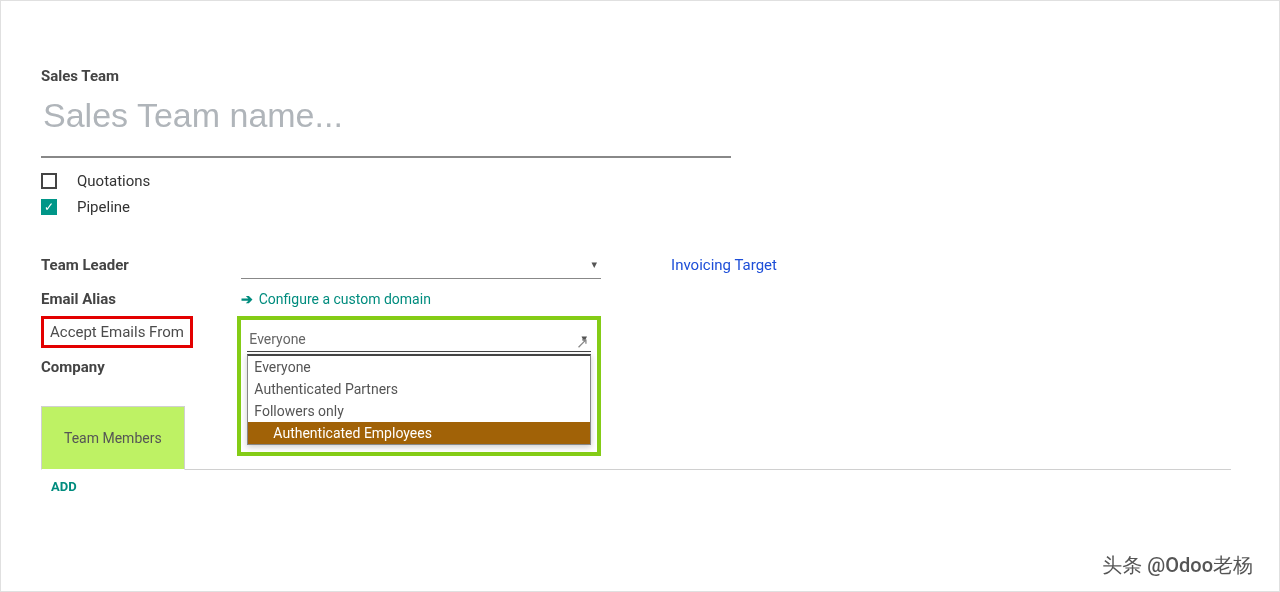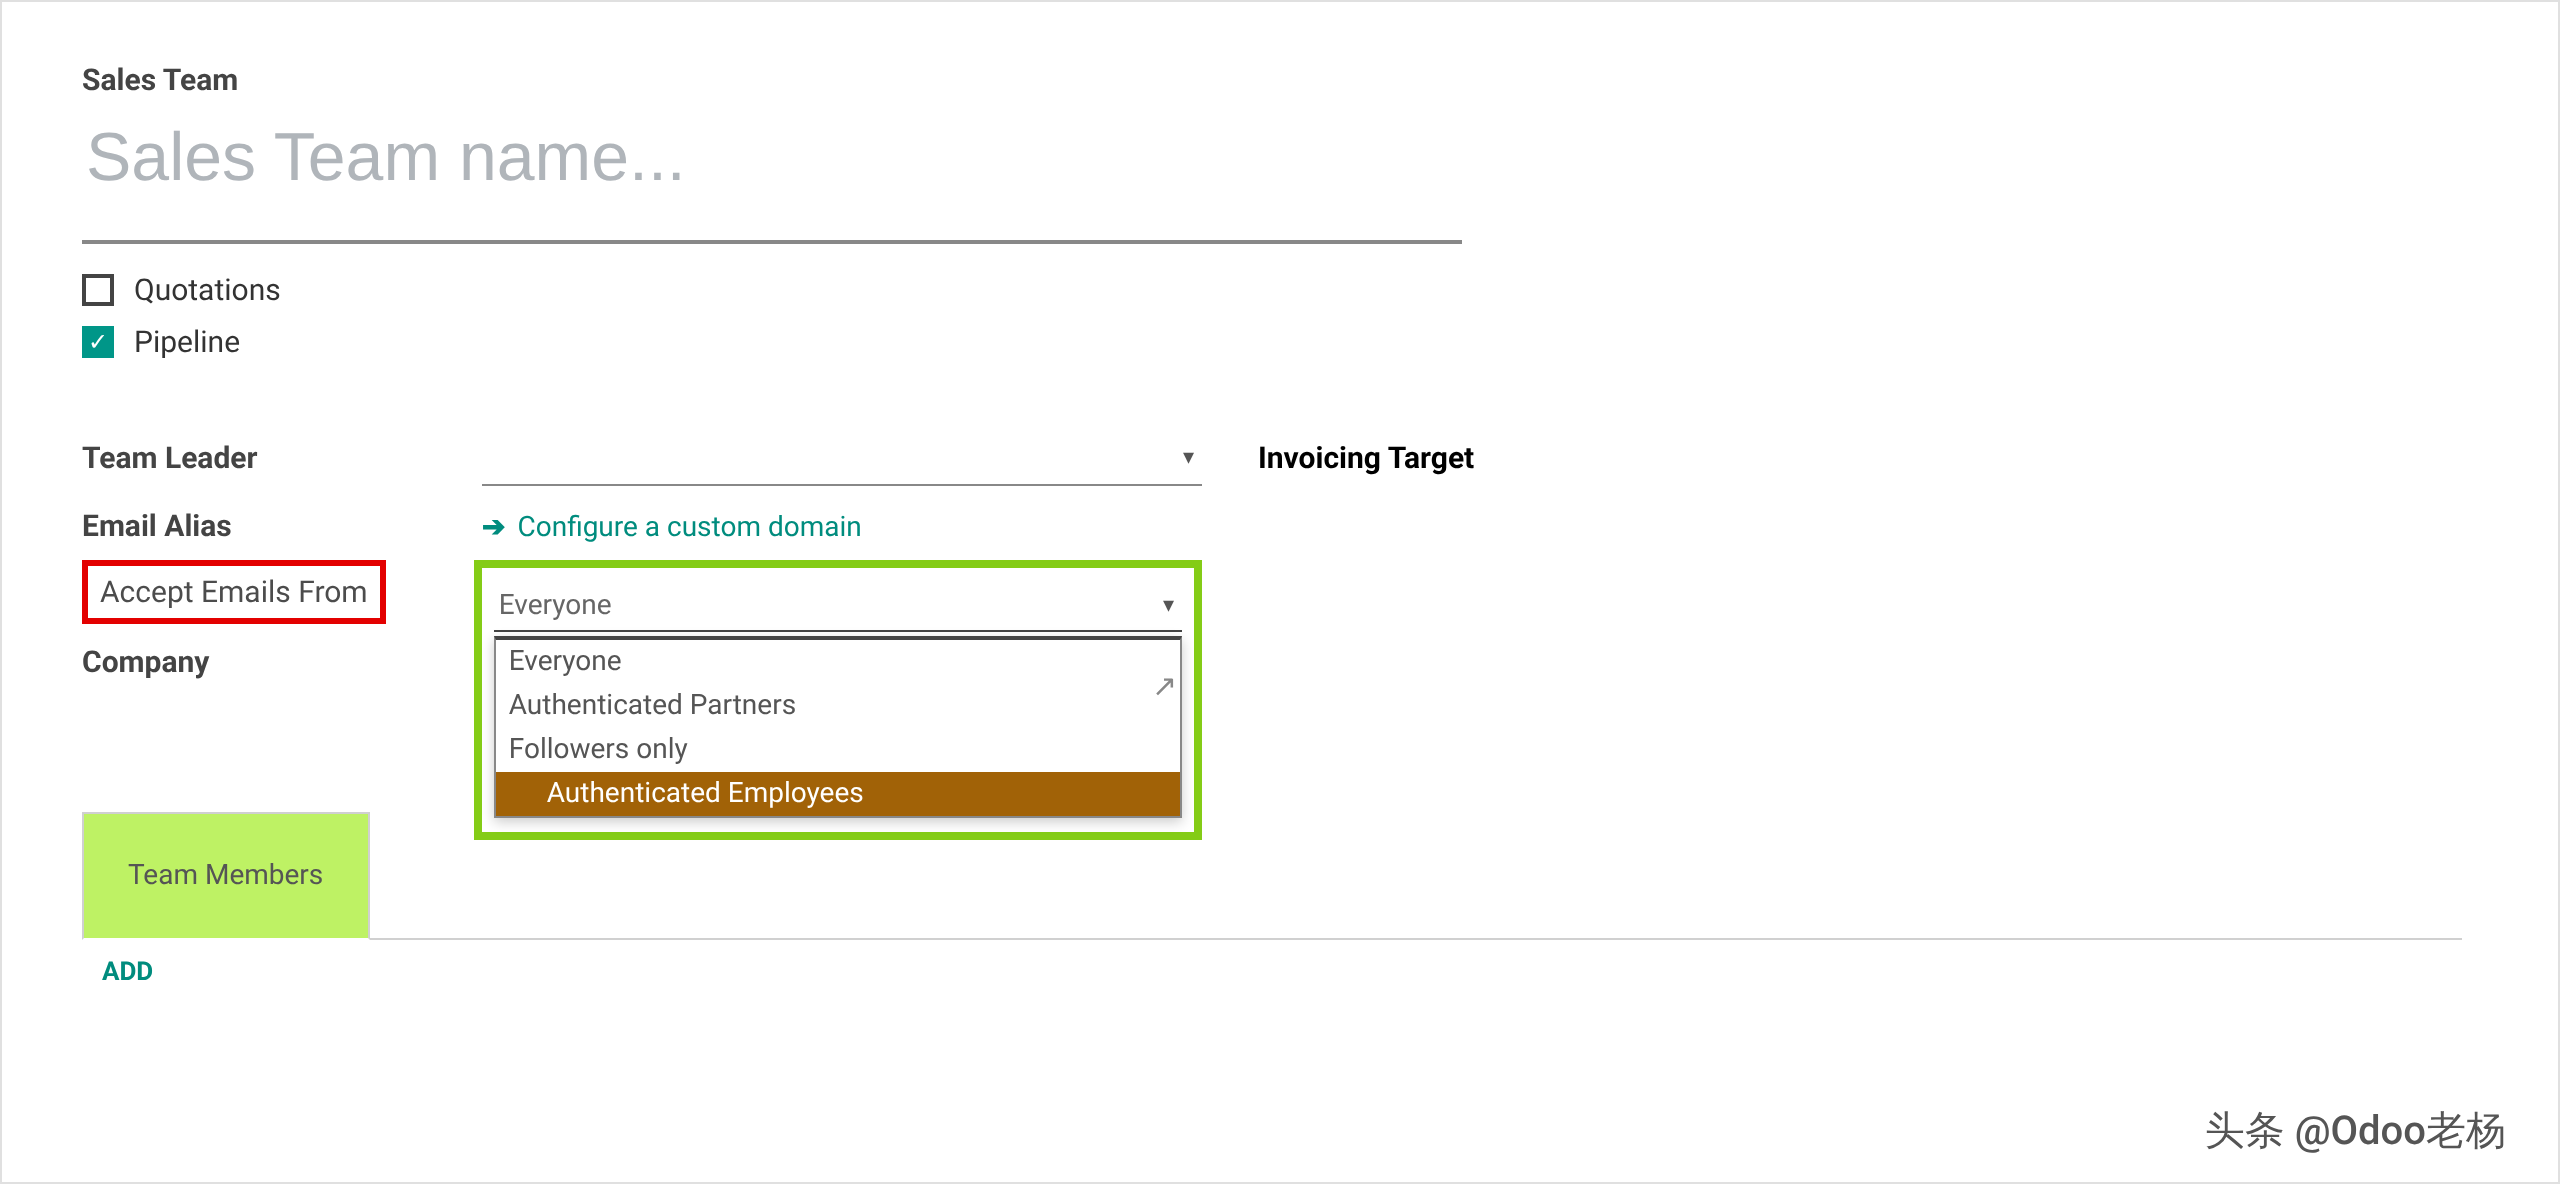--- a/index.html
+++ b/index.html
@@ -15,39 +15,40 @@
     height: 592px;
     position: relative;
     border: 1px solid #e0e0e0;
     padding: 30px 40px;
   }
   .title-label {
     font-weight: 700;
     color: #444;
     font-size: 15px;
     margin-bottom: 10px;
+    margin-top: 36px;
   }
   .title-input-wrap {
     width: 690px;
     border-bottom: 2px solid #888;
     padding-bottom: 20px;
     margin-bottom: 14px;
   }
   .title-input {
     width: 100%;
     border: none;
     outline: none;
     font-size: 34px;
     font-weight: 400;
     color: #9aa0a6;
     background: transparent;
   }
   .title-input::placeholder { color: #b0b5ba; }
 
-  .chkrow { display: flex; align-items: center; gap: 10px; margin-bottom: 8px; }
+  .chkrow { display: flex; align-items: center; gap: 20px; margin-bottom: 8px; }
   .chk {
     width: 16px; height: 16px;
     border: 2px solid #444;
     display: inline-flex; align-items: center; justify-content: center;
     background: #fff;
   }
   .chk.checked { background: #009688; border-color: #009688; color: #fff; font-size: 12px; line-height: 1; }
   .chk-label { color: #333; }
 
   .form-cols {
@@ -115,21 +116,21 @@
   }
 
   .ext-icon {
     color: #888;
     font-size: 15px;
     position: absolute;
     left: 575px;
     top: 333px;
   }
 
-  .inv-label { font-weight: 700; color: #000000; width: 190px; }
+  .inv-label { font-weight: 400; color: #1d4ed8; width: 190px; text-align: center; }
   .inv-val {
     border-bottom: 1px solid #888;
     height: 28px;
     width: 170px;
     display: flex; align-items: center;
     color: #333;
     font-size: 15px;
   }
 
   .tabs {

